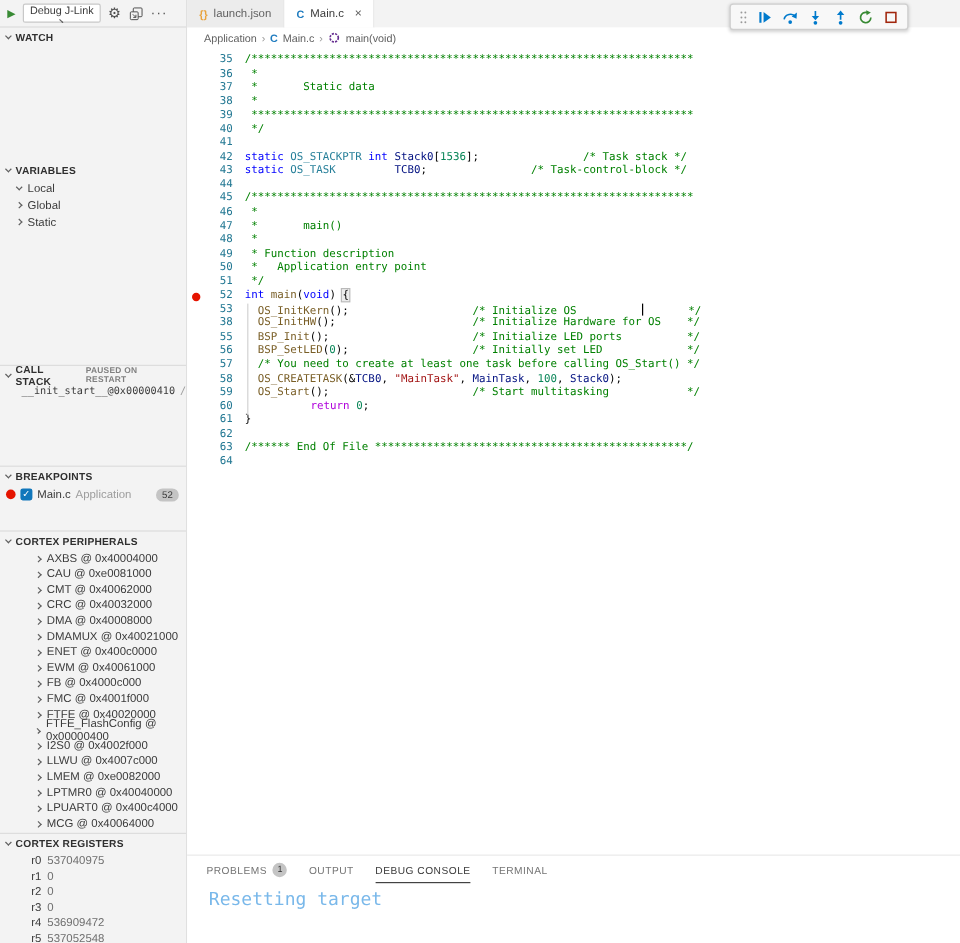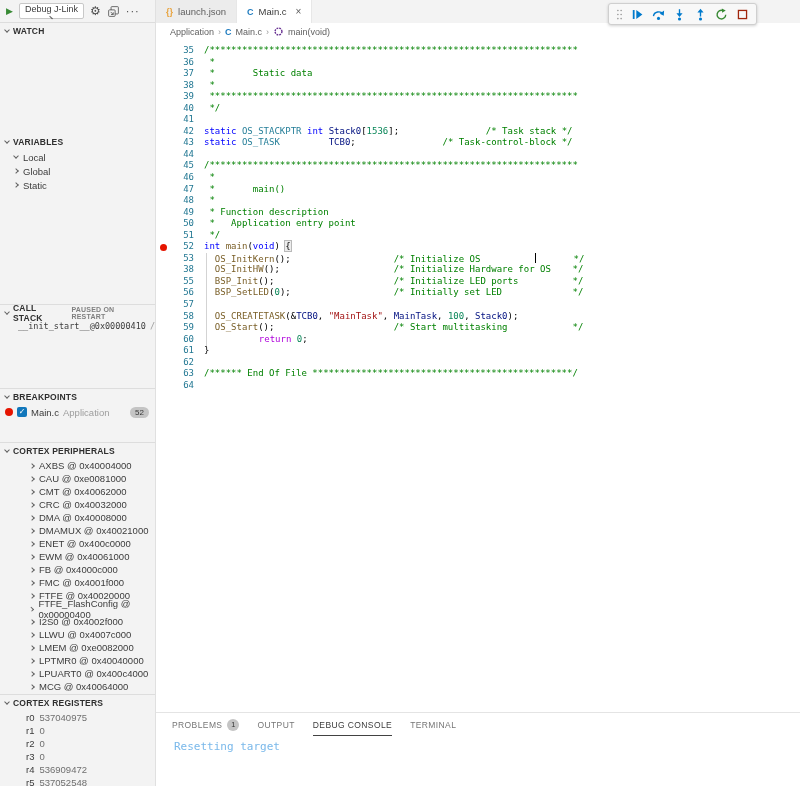--- a/index.html
+++ b/index.html
@@ -69,21 +69,21 @@
 
   
   .panel { height:74px; border-top:1px solid #e4e4e4; background:#fff; }
   .panel-tabs { height:24px; display:flex; align-items:center; gap:18px; padding-left:16px; }
   .ptab { font-size:8.5px; letter-spacing:.4px; color:#757575; height:22px; line-height:22px;
           display:flex; align-items:center; gap:5px; }
   .ptab.active { color:#3b3b3b; border-bottom:1px solid #424242; }
   .pbadge { background:#c4c4c4; color:#333; width:12px; height:12px; border-radius:50%;
             font-size:7.5px; line-height:12px; text-align:center; letter-spacing:0; }
   .panel-content { padding:3px 0 0 18px; font-family:"DejaVu Sans Mono",monospace;
-                   font-size:11px; color:#79b8ea; }
+                   font-size:15px; color:#79b8ea; }
 
   
   .float-toolbar { position:absolute; left:608px; top:3px; height:22px; background:#f8f8f8;
                    border:1px solid #cfcfcf; border-radius:3px; box-shadow:0 1px 3px rgba(0,0,0,.18);
                    display:flex; align-items:center; gap:8px; padding:0 7px; z-index:10; }
   .float-toolbar svg { display:block; }
 </style>
 </head>
 <body>
 
@@ -320,21 +320,21 @@
           <div class="code-row"><span class="gut-bp"></span><span class="gut-num">47</span><span class="code-cell"><span class="tok-cm"> *       main()</span></span></div>
           <div class="code-row"><span class="gut-bp"></span><span class="gut-num">48</span><span class="code-cell"><span class="tok-cm"> *</span></span></div>
           <div class="code-row"><span class="gut-bp"></span><span class="gut-num">49</span><span class="code-cell"><span class="tok-cm"> * Function description</span></span></div>
           <div class="code-row"><span class="gut-bp"></span><span class="gut-num">50</span><span class="code-cell"><span class="tok-cm"> *   Application entry point</span></span></div>
           <div class="code-row"><span class="gut-bp"></span><span class="gut-num">51</span><span class="code-cell"><span class="tok-cm"> */</span></span></div>
           <div class="code-row"><span class="gut-bp"><span class="gdot"></span></span><span class="gut-num">52</span><span class="code-cell"><span class="tok-kw">int</span><span class="tok-tx"> </span><span class="tok-fn">main</span><span class="tok-pn">(</span><span class="tok-kw">void</span><span class="tok-pn">) </span><span class="tok-bm">{</span></span></div>
           <div class="code-row"><span class="gut-bp"></span><span class="gut-num">53</span><span class="code-cell"><span class="tok-tx">  </span><span class="tok-fn">OS_InitKern</span><span class="tok-pn">();</span><span class="tok-tx">                   </span><span class="tok-cm">/* Initialize OS          </span><span class="cursor"></span><span class="tok-cm">       */</span></span></div>
           <div class="code-row"><span class="gut-bp"></span><span class="gut-num">38</span><span class="code-cell"><span class="tok-tx">  </span><span class="tok-fn">OS_InitHW</span><span class="tok-pn">();</span><span class="tok-tx">                     </span><span class="tok-cm">/* Initialize Hardware for OS    */</span></span></div>
           <div class="code-row"><span class="gut-bp"></span><span class="gut-num">55</span><span class="code-cell"><span class="tok-tx">  </span><span class="tok-fn">BSP_Init</span><span class="tok-pn">();</span><span class="tok-tx">                      </span><span class="tok-cm">/* Initialize LED ports          */</span></span></div>
           <div class="code-row"><span class="gut-bp"></span><span class="gut-num">56</span><span class="code-cell"><span class="tok-tx">  </span><span class="tok-fn">BSP_SetLED</span><span class="tok-pn">(</span><span class="tok-nu">0</span><span class="tok-pn">);</span><span class="tok-tx">                   </span><span class="tok-cm">/* Initially set LED             */</span></span></div>
-          <div class="code-row"><span class="gut-bp"></span><span class="gut-num">57</span><span class="code-cell"><span class="tok-tx">  </span></span></div>
+          <div class="code-row"><span class="gut-bp"></span><span class="gut-num">57</span><span class="code-cell"><span class="tok-tx">  </span><span class="tok-cm">/* You need to create at least one task before calling OS_Start() */</span></span></div>
           <div class="code-row"><span class="gut-bp"></span><span class="gut-num">58</span><span class="code-cell"><span class="tok-tx">  </span><span class="tok-fn">OS_CREATETASK</span><span class="tok-pn">(&amp;</span><span class="tok-va">TCB0</span><span class="tok-pn">, </span><span class="tok-st">"MainTask"</span><span class="tok-pn">, </span><span class="tok-va">MainTask</span><span class="tok-pn">, </span><span class="tok-nu">100</span><span class="tok-pn">, </span><span class="tok-va">Stack0</span><span class="tok-pn">);</span></span></div>
           <div class="code-row"><span class="gut-bp"></span><span class="gut-num">59</span><span class="code-cell"><span class="tok-tx">  </span><span class="tok-fn">OS_Start</span><span class="tok-pn">();</span><span class="tok-tx">                      </span><span class="tok-cm">/* Start multitasking            */</span></span></div>
           <div class="code-row"><span class="gut-bp"></span><span class="gut-num">60</span><span class="code-cell"><span class="tok-tx">  </span><span class="tok-ctl">return</span><span class="tok-tx"> </span><span class="tok-nu">0</span><span class="tok-pn">;</span></span></div>
           <div class="code-row"><span class="gut-bp"></span><span class="gut-num">61</span><span class="code-cell"><span class="tok-pn">}</span></span></div>
           <div class="code-row"><span class="gut-bp"></span><span class="gut-num">62</span><span class="code-cell"></span></div>
           <div class="code-row"><span class="gut-bp"></span><span class="gut-num">63</span><span class="code-cell"><span class="tok-cm">/****** End Of File ************************************************/</span></span></div>
           <div class="code-row"><span class="gut-bp"></span><span class="gut-num">64</span><span class="code-cell"></span></div>
         </div>
       <div class="indent-guide"></div>
     </div>

